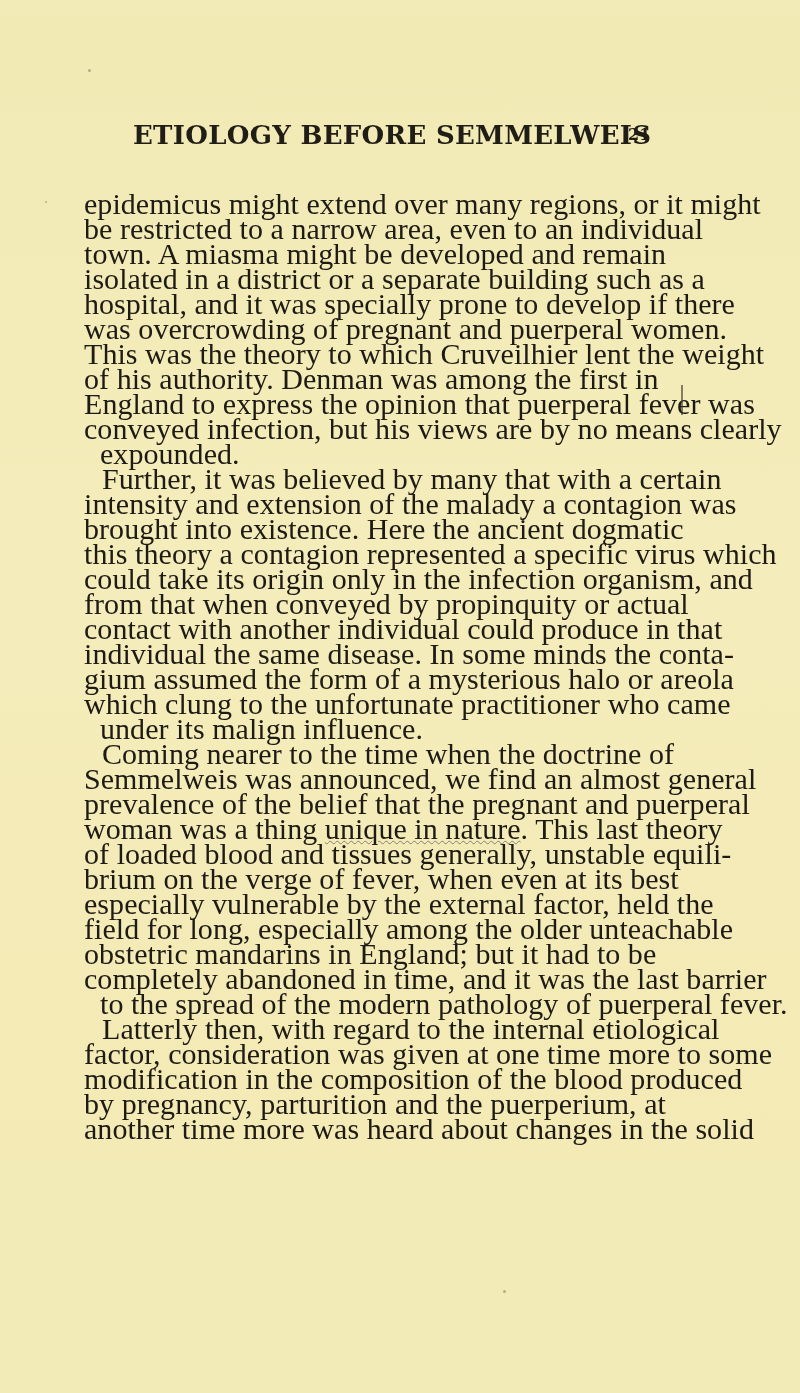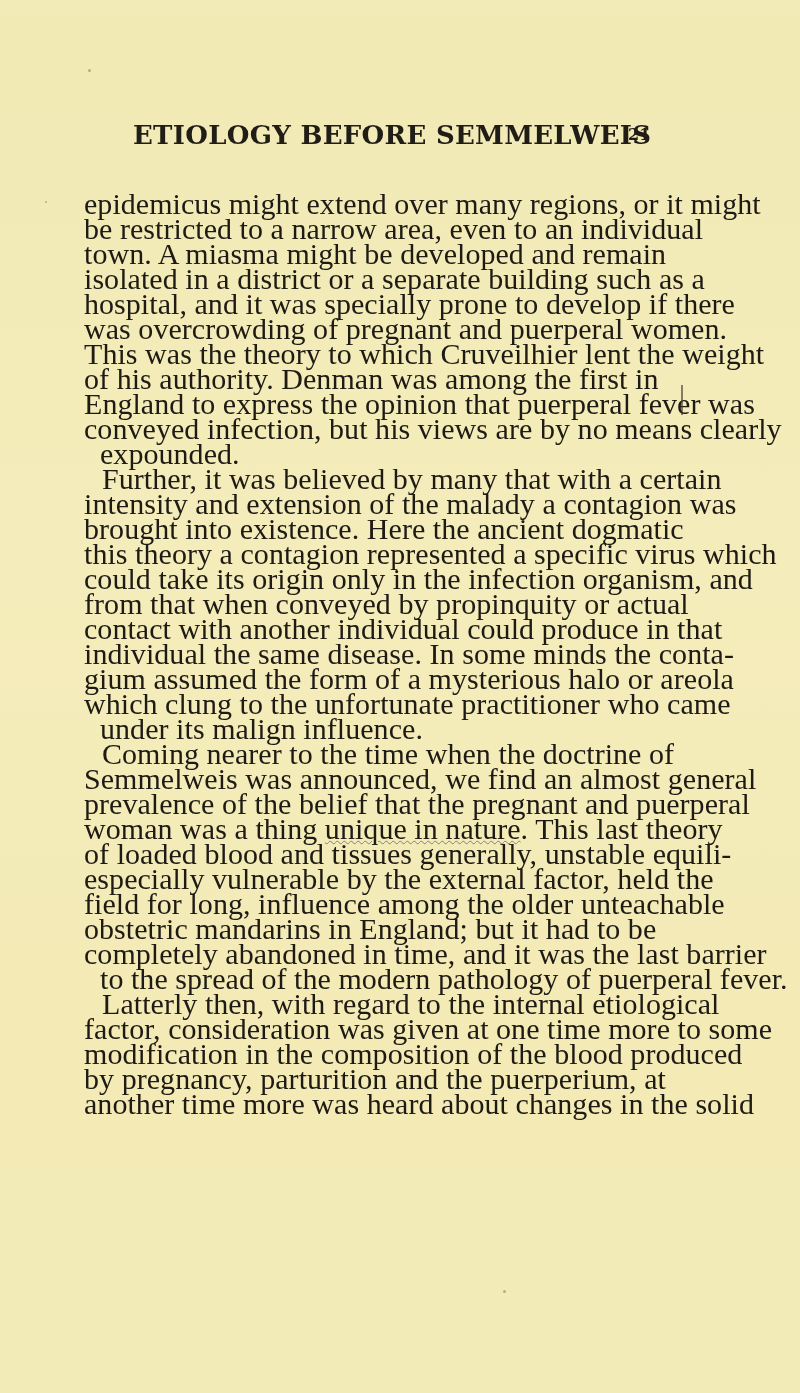--- a/index.html
+++ b/index.html
@@ -135,22 +135,23 @@
       <div class="line">which clung to the unfortunate practitioner who came</div>
       <div class="line last">under its malign influence.</div>
     </div>
 
     <div>
       <div class="line indent">Coming nearer to the time when the doctrine of</div>
       <div class="line">Semmelweis was announced, we find an almost general</div>
       <div class="line">prevalence of the belief that the pregnant and puerperal</div>
       <div class="line">woman was a thing <span class="underline-mark">unique in nature</span>.  This last theory</div>
       <div class="line">of loaded blood and tissues generally, unstable equili-</div>
+      <div class="line">brium on the verge of fever, when even at its best</div>
       <div class="line">especially vulnerable by the external factor, held the</div>
-      <div class="line">field for long, influence among the older unteachable</div>
+      <div class="line">field for long, especially among the older unteachable</div>
       <div class="line">obstetric mandarins in England; but it had to be</div>
       <div class="line">completely abandoned in time, and it was the last barrier</div>
       <div class="line last">to the spread of the modern pathology of puerperal fever.</div>
     </div>
 
     <div>
       <div class="line indent">Latterly then, with regard to the internal etiological</div>
       <div class="line">factor, consideration was given at one time more to some</div>
       <div class="line">modification in the composition of the blood produced</div>
       <div class="line">by pregnancy, parturition and the puerperium, at</div>

